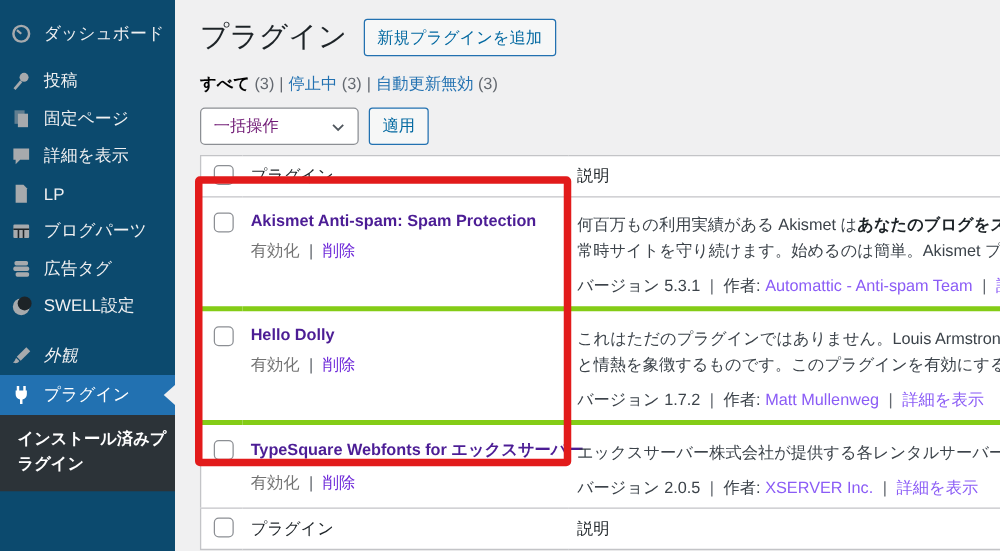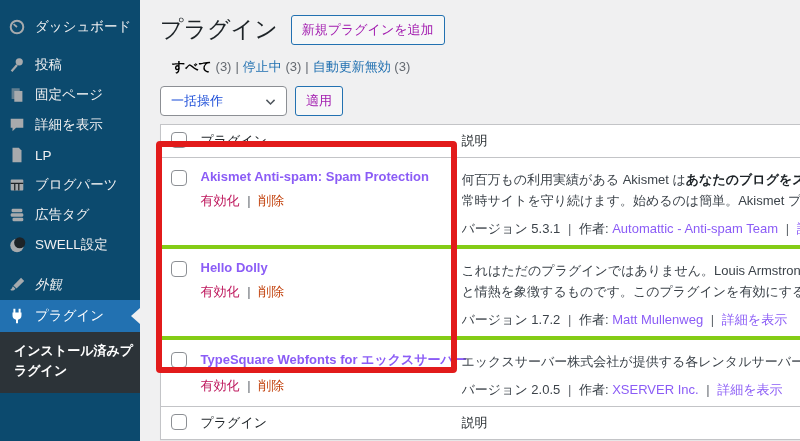--- a/index.html
+++ b/index.html
@@ -47,56 +47,56 @@
     cursor: pointer;
   }
 
   
   #main { margin-left: 140px; padding: 15px 0 0 20px; }
   .title-row { display: flex; align-items: center; gap: 13px; }
   h1 { font-size: 23px; font-weight: 400; color: #1d2327; line-height: 1.3; }
   .btn {
     display: inline-block; background: #f6f7f7;
     border: 1px solid #2271b1; border-radius: 3px;
-    color: #a21caf; font-size: 13px; padding: 5px 10px; cursor: pointer;
+    color: #0369a1; font-size: 13px; padding: 5px 10px; cursor: pointer;
     font-family: inherit;
   }
   .filters { margin-top: 13px; color: #646970; }
   .filters a { color: #2271b1; }
-  .filters .current { color: #000; font-weight: 700; margin-left: 12px; }
+  .filters .current { color: #000; font-weight: 700; }
   .count { color: #646970; font-weight: 400; }
   .sep { color: #646970; margin: 0 4px; }
 
   .bulkbar { margin-top: 10px; display: flex; align-items: center; gap: 8px; }
   .select {
     background: #fff; border: 1px solid #8c8f94; border-radius: 4px;
     height: 30px; min-width: 127px;
     display: inline-flex; align-items: center; justify-content: space-between;
-    padding: 0 9px 0 10px; color: #1d4ed8; cursor: pointer;
+    padding: 0 9px 0 10px; color: #701a75; cursor: pointer;
   }
   .select svg { display: block; }
 
   
   table {
     border-collapse: collapse; table-layout: fixed;
     width: 760px; background: #fff;
     border: 1px solid #c3c4c7;
     margin-top: 8px;
     box-shadow: 0 1px 1px rgba(0,0,0,.04);
   }
   col.c-cb { width: 33px; } col.c-name { width: 261px; }
   th { text-align: left; font-weight: 400; color: #1d2327; padding: 6px 7px; }
   thead th { border-bottom: 1px solid #c3c4c7; }
   tfoot th { border-top: 1px solid #c3c4c7; }
   td { vertical-align: top; padding: 11px 7px 6px; }
   tbody tr.rb td { border-top: 4px solid #84cc16; }
-  .pname { font-weight: 700; color: #8b5cf6; white-space: nowrap; }
+  .pname { font-weight: 700; color: #4c1d95; white-space: nowrap; }
   .rowlinks { margin-top: 8px; white-space: nowrap; }
-  .rowlinks .activate { color: #be185d; }
-  .rowlinks .del { color: #c2410c; }
+  .rowlinks .activate { color: #737373; }
+  .rowlinks .del { color: #6d28d9; }
   .desc-line { line-height: 21px; white-space: nowrap; overflow: hidden; }
   .desc-line b { color: #1d2327; }
   .meta { margin-top: 7px; line-height: 21px; white-space: nowrap; overflow: hidden; }
   .meta a { color: #8b5cf6; }
   .cb {
     display: inline-block; width: 16px; height: 16px;
     border: 1px solid #8c8f94; border-radius: 4px; background: #fff;
     margin-top: 1px; cursor: pointer;
   }
   td.cbcell, th.cbcell { padding-left: 10px; }

